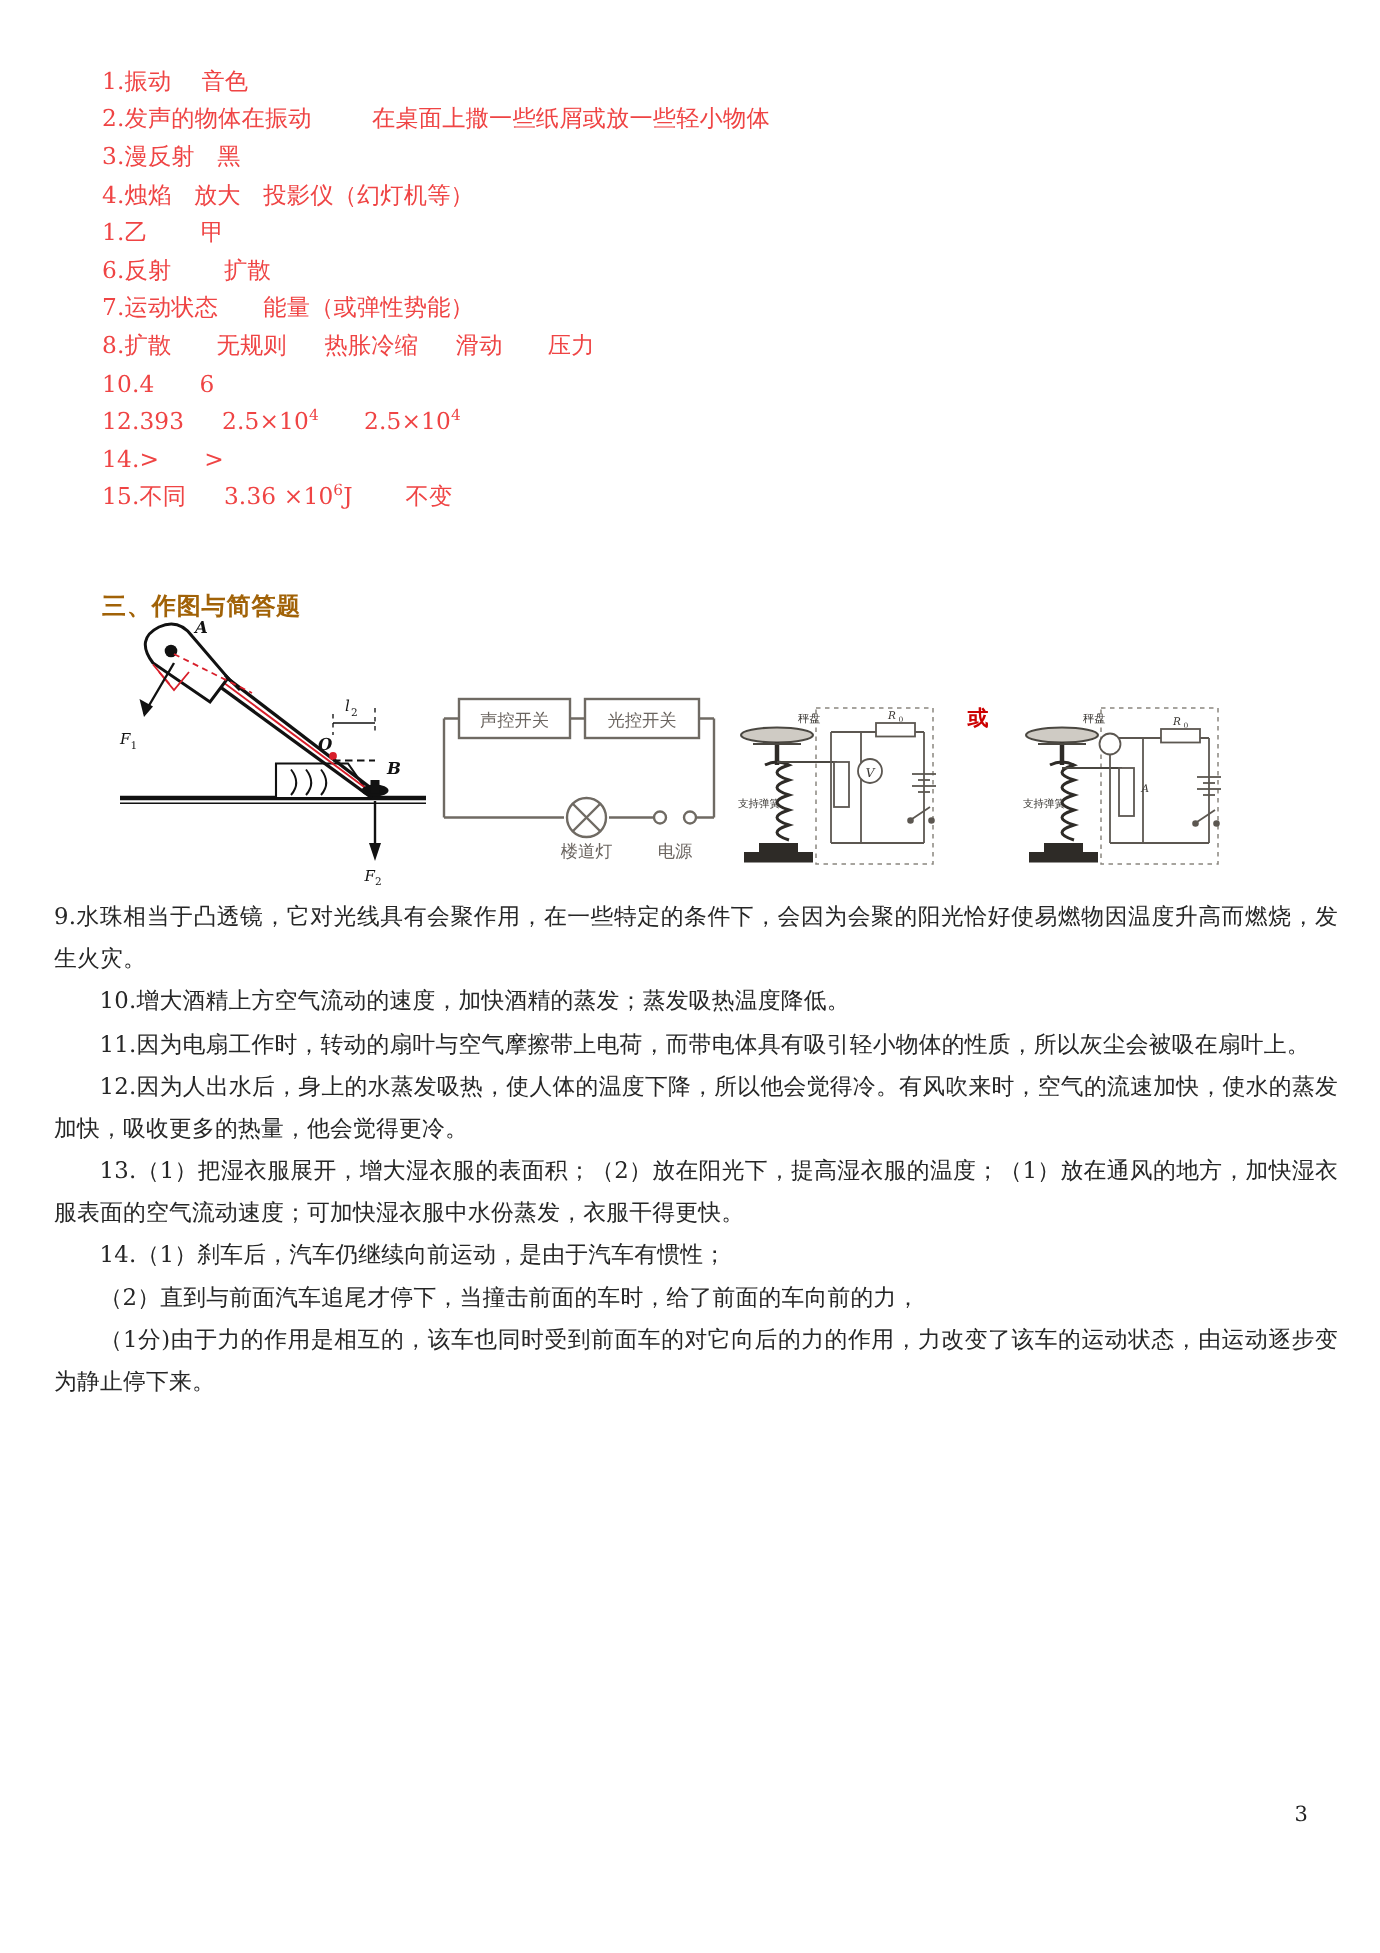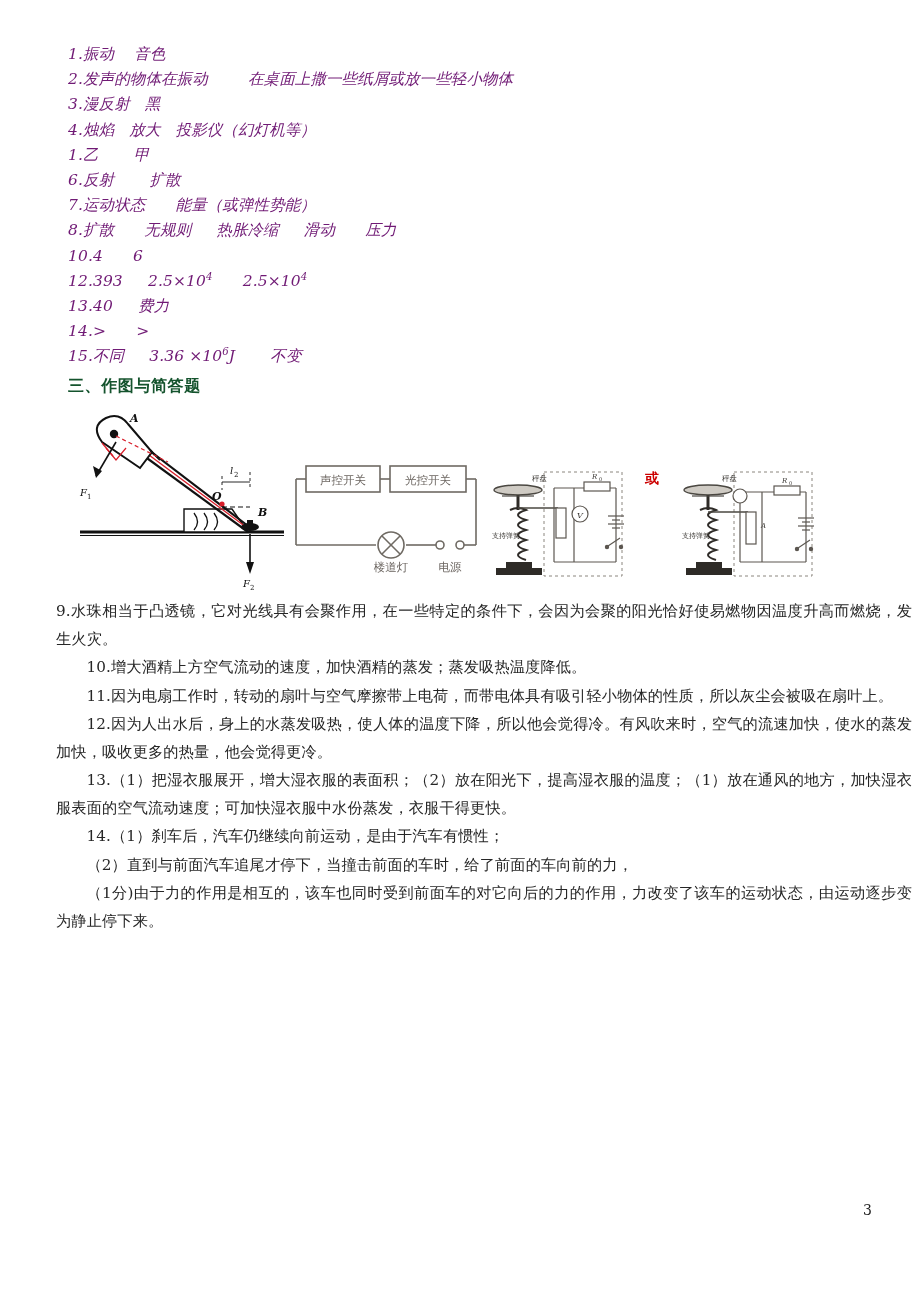--- a/index.html
+++ b/index.html
@@ -26,38 +26,37 @@
   .ans-list {
     position: absolute;
     left: 68px;
     top: 42px;
     width: 800px;
   }
   .ans-row {
     font-size: 15.5px;
     line-height: 25.2px;
     white-space: pre;
-    color: #701a75;
+    color: #ef4444;
     letter-spacing: 0.1px;
-    font-style: italic;
   }
   .ans-row sup {
     font-size: 0.66em;
     vertical-align: super;
     line-height: 0;
   }
   
   .section-head {
     position: absolute;
     left: 68px;
-    top: 376px;
+    top: 394px;
     font-size: 16px;
     font-weight: bold;
     letter-spacing: 0.6px;
-    color: #14532d;
+    color: #a16207;
     font-family: "DejaVu Serif", "Liberation Serif", serif;
   }
   
   .figure-band {
     position: absolute;
     left: 0;
     top: 408px;
     width: 920px;
     height: 182px;
   }
@@ -77,21 +76,20 @@
     color: #cc0000;
     font-family: "DejaVu Serif", "Liberation Serif", serif;
   }
   .fig svg { display: block; }
   
   .body-text {
     position: absolute;
     left: 36px;
     top: 598px;
     width: 856px;
-    margin-left: 20px;
   }
   .para {
     font-size: 15.2px;
     line-height: 27.5px;
     color: #262626;
     text-align: justify;
     text-justify: inter-ideograph;
     margin: 0 0 1px 0;
     letter-spacing: 0.15px;
   }
@@ -118,21 +116,20 @@
     <div class="ans-row">1.振动    音色</div>
     <div class="ans-row">2.发声的物体在振动        在桌面上撒一些纸屑或放一些轻小物体</div>
     <div class="ans-row">3.漫反射   黑</div>
     <div class="ans-row">4.烛焰   放大   投影仪（幻灯机等）</div>
     <div class="ans-row">1.乙       甲</div>
     <div class="ans-row">6.反射       扩散</div>
     <div class="ans-row">7.运动状态      能量（或弹性势能）</div>
     <div class="ans-row">8.扩散      无规则     热胀冷缩     滑动      压力</div>
     <div class="ans-row">10.4      6</div>
     <div class="ans-row"><span>12.393     2.5×10</span><sup>4</sup><span>      2.5×10</span><sup>4</sup></div>
-    <div class="ans-row">13.40     费力</div>
     <div class="ans-row">14.&gt;      &gt;</div>
     <div class="ans-row"><span>15.不同     3.36 ×10</span><sup>6</sup><span>J       不变</span></div>
   </div>
 
   <div class="section-head">三、作图与简答题</div>
 
   <div class="figure-band">
 
     <div class="fig fig-lever">
       <svg width="218" height="178" viewBox="0 0 218 178" xmlns="http://www.w3.org/2000/svg">

